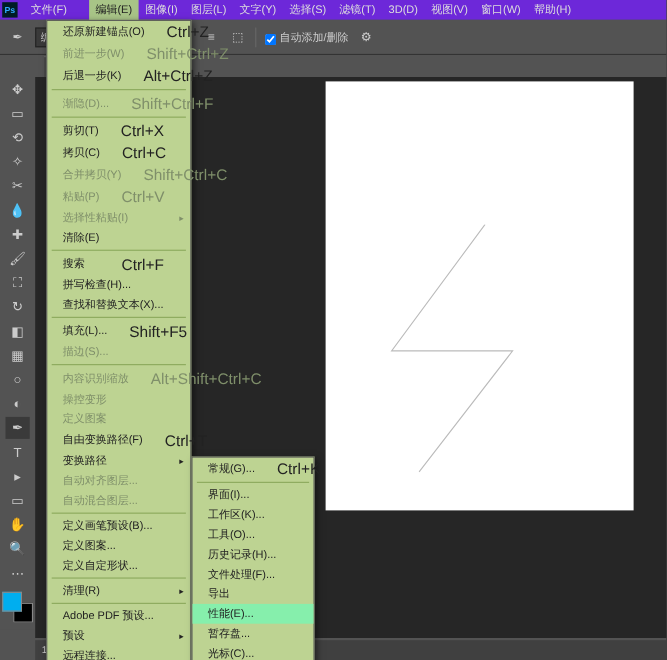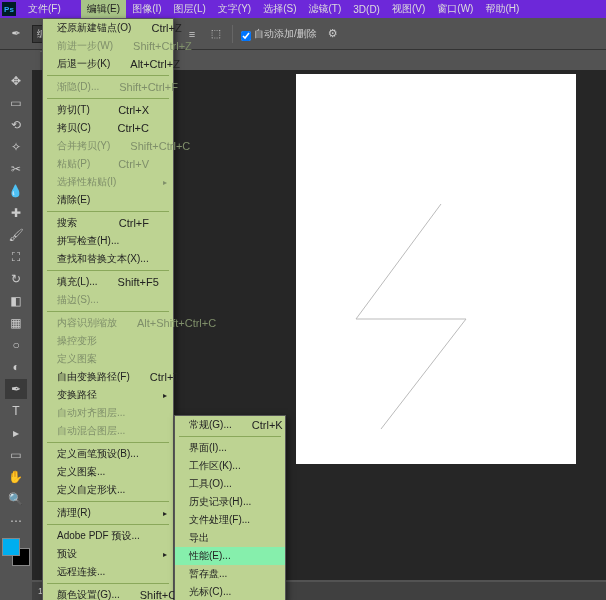--- a/index.html
+++ b/index.html
@@ -30,21 +30,21 @@
     .canvas-area { position: absolute; left: 32px; top: 70px; right: 0; bottom: 20px; background: #262626; overflow: hidden; }
     .artboard { position: absolute; left: 264px; top: 4px; width: 280px; height: 390px; background: #fff; }
     .lightning { position: absolute; left: 50px; top: 130px; }
     
     .statusbar { position: absolute; left: 32px; bottom: 0; height: 18px; background: #404040; display: flex; align-items: center; padding-left: 6px; gap: 10px; color: #ccc; font-size: 9px; width: calc(100% - 32px); }
     
     .dropdown { position: absolute; background: #bdd392; border: 1px solid #555; font-size: 10px; color: #222; box-shadow: 2px 2px 6px rgba(0,0,0,0.5); }
     .dd-item { padding: 2px 24px 2px 14px; display: flex; justify-content: space-between; align-items: center; white-space: nowrap; cursor: pointer; }
     .dd-item.disabled { color: #7f8f6a; cursor: default; }
     .dd-item.highlight { background: #86efac; }
-    .dd-item .shortcut { margin-left: 20px; font-size: 11px; }
+    .dd-item .shortcut { margin-left: 20px; font-size: 14px; }
     .dd-item .arrow { position: absolute; right: 6px; font-size: 8px; }
     .dd-sep { height: 1px; background: #8aa85b; margin: 2px 4px; }
     
     .menu1 { left: 42px; top: 18px; width: 132px; }
     .menu2 { left: 174px; top: 415px; width: 112px; }
   </style>
 </head>
 <body>
 
 <div class="menubar">

